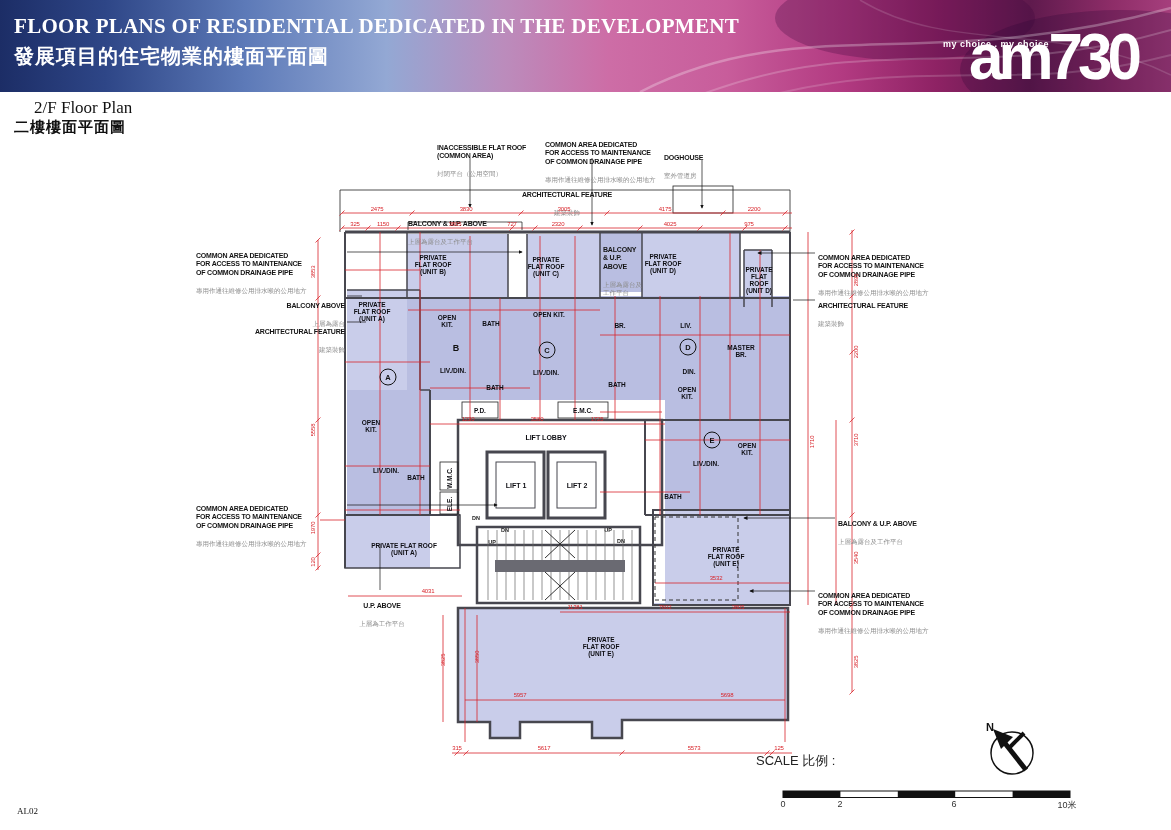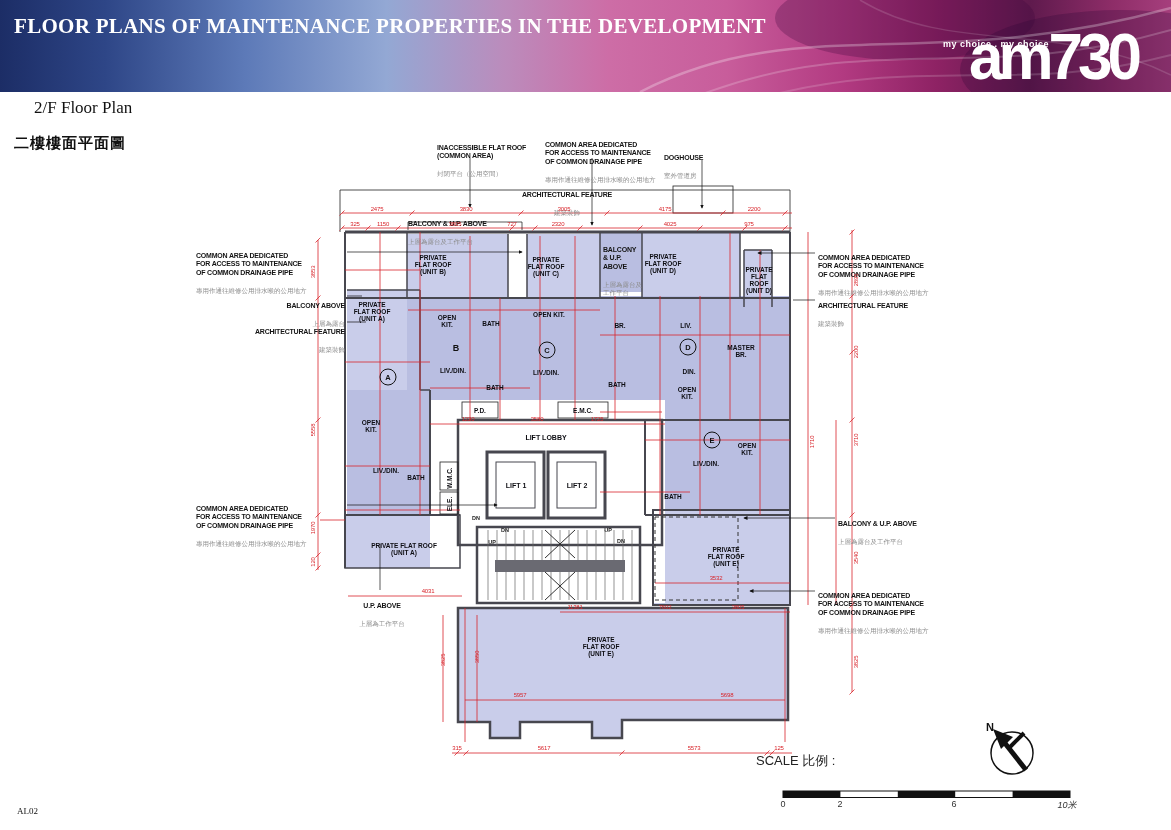--- a/index.html
+++ b/index.html
@@ -11,21 +11,21 @@
       #bb8cbc 43%,#cd6da6 52%,#c85d9b 62%,#b23a81 72%,#8e2264 80%,#5f1a4d 88%,#8e2d68 95%,#a63f7d 100%);}
   .masthead svg{position:absolute;inset:0;}
   .title-en{position:absolute;left:14px;top:14px;color:#fff;font-family:"Liberation Serif",serif;
     font-weight:bold;font-size:21px;letter-spacing:.3px;white-space:nowrap;}
   .title-zh{position:absolute;left:14px;top:43px;color:#fff;font-weight:bold;font-size:20px;letter-spacing:1px;}
   .logo-tagline{position:absolute;left:943px;top:39px;color:#fff;font-size:9px;font-weight:bold;letter-spacing:.5px;}
   .logo-name{position:absolute;right:34px;top:26px;color:#fff;font-weight:bold;font-size:62px;
     line-height:62px;letter-spacing:-5px;transform:scaleY(1.04);}
   
   .subtitle-en{position:absolute;left:14px;top:98px;font-family:"Liberation Serif",serif;font-size:17px;margin-left:20px;}
-  .subtitle-zh{position:absolute;left:14px;top:118px;font-size:15px;font-weight:bold;letter-spacing:1px;margin-top:16px;}
+  .subtitle-zh{position:absolute;left:14px;top:118px;font-size:15px;font-weight:bold;letter-spacing:1px;}
   
   svg.plan{position:absolute;left:0;top:0;width:1171px;height:830px;}
   .layer{position:absolute;left:0;top:0;width:1171px;height:830px;pointer-events:none;}
   
   .callout{position:absolute;font-size:7px;font-weight:bold;line-height:8.5px;
     white-space:pre-line;letter-spacing:-.2px;color:#141414;}
   .callout .zh{font-weight:normal;color:#8d8d8d;font-size:6.5px;letter-spacing:0;margin-top:1px;}
   .callout.align-right{transform:translateX(-100%);text-align:right;}
   .callout.align-center{transform:translateX(-50%);text-align:center;}
   
@@ -64,21 +64,22 @@
 
   <header class="masthead">
     <svg viewBox="0 0 1171 92">
       <ellipse cx="905" cy="18" rx="130" ry="42" fill="rgba(60,8,60,.28)"></ellipse>
       <ellipse cx="1120" cy="70" rx="160" ry="60" fill="rgba(40,5,50,.25)"></ellipse>
       <path d="M640,92 C800,10 930,75 1171,8" stroke="rgba(255,255,255,.28)" stroke-width="2.5" fill="none"></path>
       <path d="M700,95 C870,30 980,85 1171,30" stroke="rgba(255,255,255,.2)" stroke-width="2" fill="none"></path>
       <path d="M760,98 C920,55 1020,95 1171,55" stroke="rgba(255,255,255,.16)" stroke-width="2" fill="none"></path>
       <path d="M860,0 C950,55 1060,20 1171,75" stroke="rgba(255,255,255,.14)" stroke-width="1.5" fill="none"></path>
     </svg>
-    <div class="title-en">FLOOR PLANS OF MAINTENANCE PROPERTIES IN THE DEVELOPMENT</div>
+    <div class="title-en">FLOOR PLANS OF RESIDENTIAL DEDICATED IN THE DEVELOPMENT</div>
+    <div class="title-zh">發展項目的住宅物業的樓面平面圖</div>
     <div class="logo-tagline">my choice . my choice</div>
     <div class="logo-name">am730</div>
   </header>
 
   <div class="subtitle-en">2/F Floor Plan</div>
   <div class="subtitle-zh">二樓樓面平面圖</div>
 
   <svg class="plan" viewBox="0 0 1171 830">
     <defs>
       <marker id="ah" markerWidth="7" markerHeight="7" refX="5" refY="3.5" orient="auto">
@@ -464,19 +465,19 @@
 
   <div class="scale-label">SCALE 比例 :</div>
   <div class="layer">
 
       <div class="scale-tick" style="left: 783px;">0</div>
 
       <div class="scale-tick" style="left: 840px;">2</div>
 
       <div class="scale-tick" style="left: 954px;">6</div>
 
-      <div class="scale-tick" style="left: 1067px; font-style: italic;">10米</div>
+      <div class="scale-tick" style="left: 1067px;">10米</div>
     </div>
 
   <div class="north-n">N</div>
   <div class="footer-code">AL02</div>
 
 </div>
 
 </body></html>

